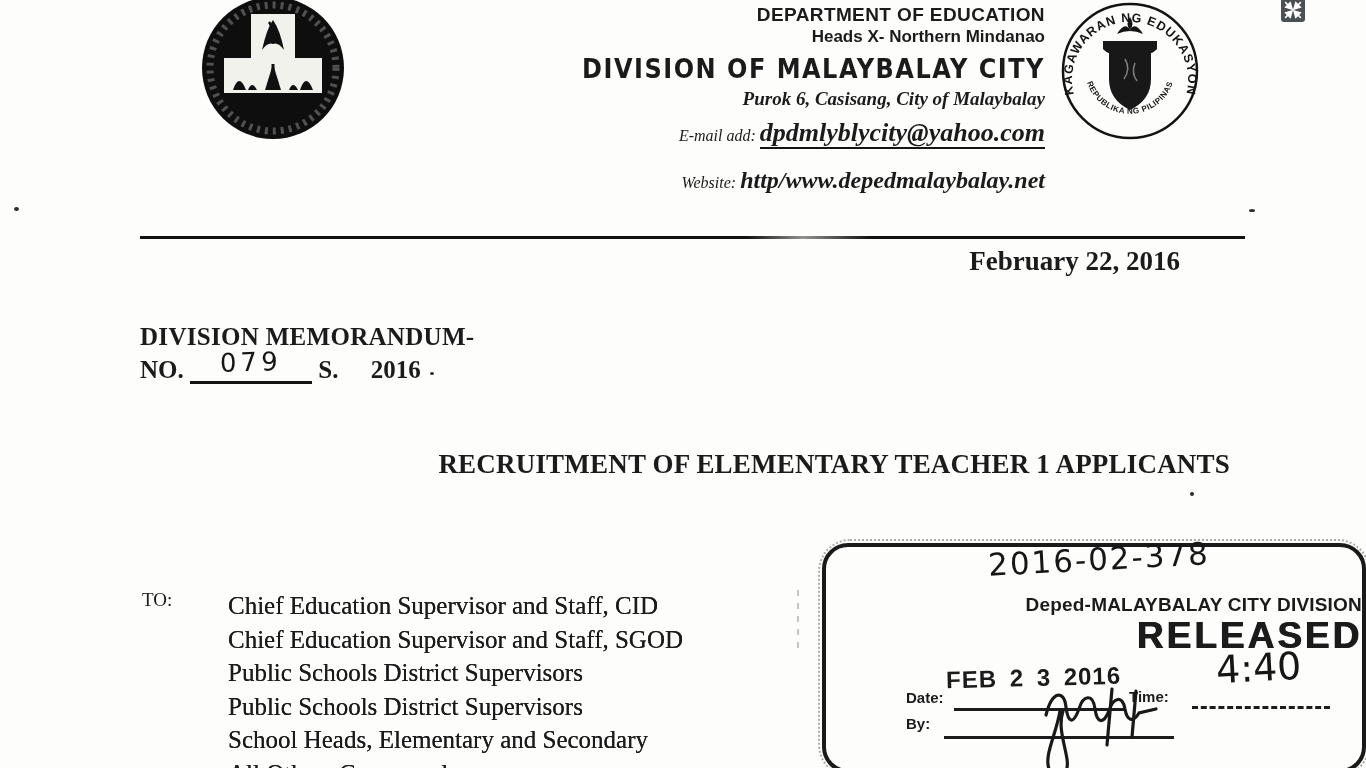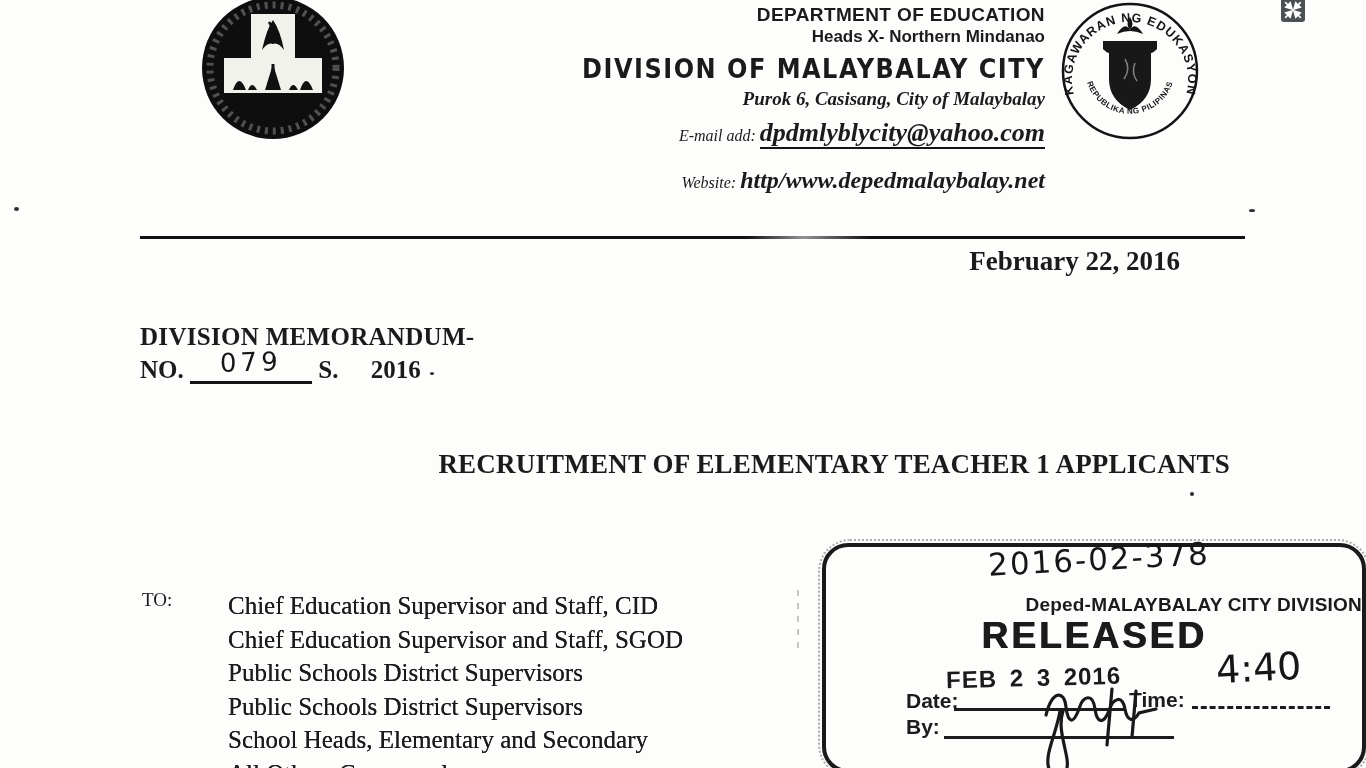--- a/index.html
+++ b/index.html
@@ -52,23 +52,23 @@
   
   .stamp { left:822px; top:543px; width:536px; height:222px;
            border:4px solid #1a1a1a; border-radius:26px; }
   .stamp:before { content:""; position:absolute; inset:-8px; border:2px dotted rgba(20,20,20,.35);
                   border-radius:32px; }
   .stamp * { position:absolute; }
   .st-track  { left:162px; top:-6px; font-size:31px; letter-spacing:2px; transform:rotate(-3deg);
                white-space:nowrap; }
   .st-office { left:0; right:0; top:47px; text-align:right; font-family:"Liberation Sans",sans-serif;
                font-weight:bold; font-size:19px; letter-spacing:.2px; }
-  .st-status { left:0; right:0; top:68px; text-align:center; font-family:"Liberation Sans",sans-serif;
+  .st-status { left:0; right:0; top:68px; text-align:right; font-family:"Liberation Sans",sans-serif;
                font-weight:bold; font-size:37px; letter-spacing:3px; text-shadow:1px 0 0 #1a1a1a; }
-  .st-lbl    { font-family:"Liberation Sans",sans-serif; font-weight:bold; font-size:21px; }
+  .st-lbl    { font-family:"Liberation Sans",sans-serif; font-weight:bold; font-size:15px; }
   .st-date-lbl { left:80px;  top:142px; }
   .st-time-lbl { left:303px; top:141px; }
   .st-by-lbl   { left:80px;  top:168px; }
   .st-date-line { left:128px; top:128px; width:170px; height:33px; border-bottom:3px solid #1c1c1c; }
   .st-time-line { left:366px; top:126px; width:138px; height:33px; border-bottom:3px dashed #1c1c1c; }
   .st-by-line   { left:118px; top:156px; width:230px; height:33px; border-bottom:3.5px solid #1c1c1c; }
   .st-date-val { left:120px; top:117px; font-family:"Liberation Sans",sans-serif; font-weight:bold;
                  font-size:24px; letter-spacing:1px; word-spacing:5px; transform:rotate(-1.5deg);
                  white-space:nowrap; }
   .st-time-val { left:390px; top:99px; font-size:38px; transform:rotate(-3deg); }

